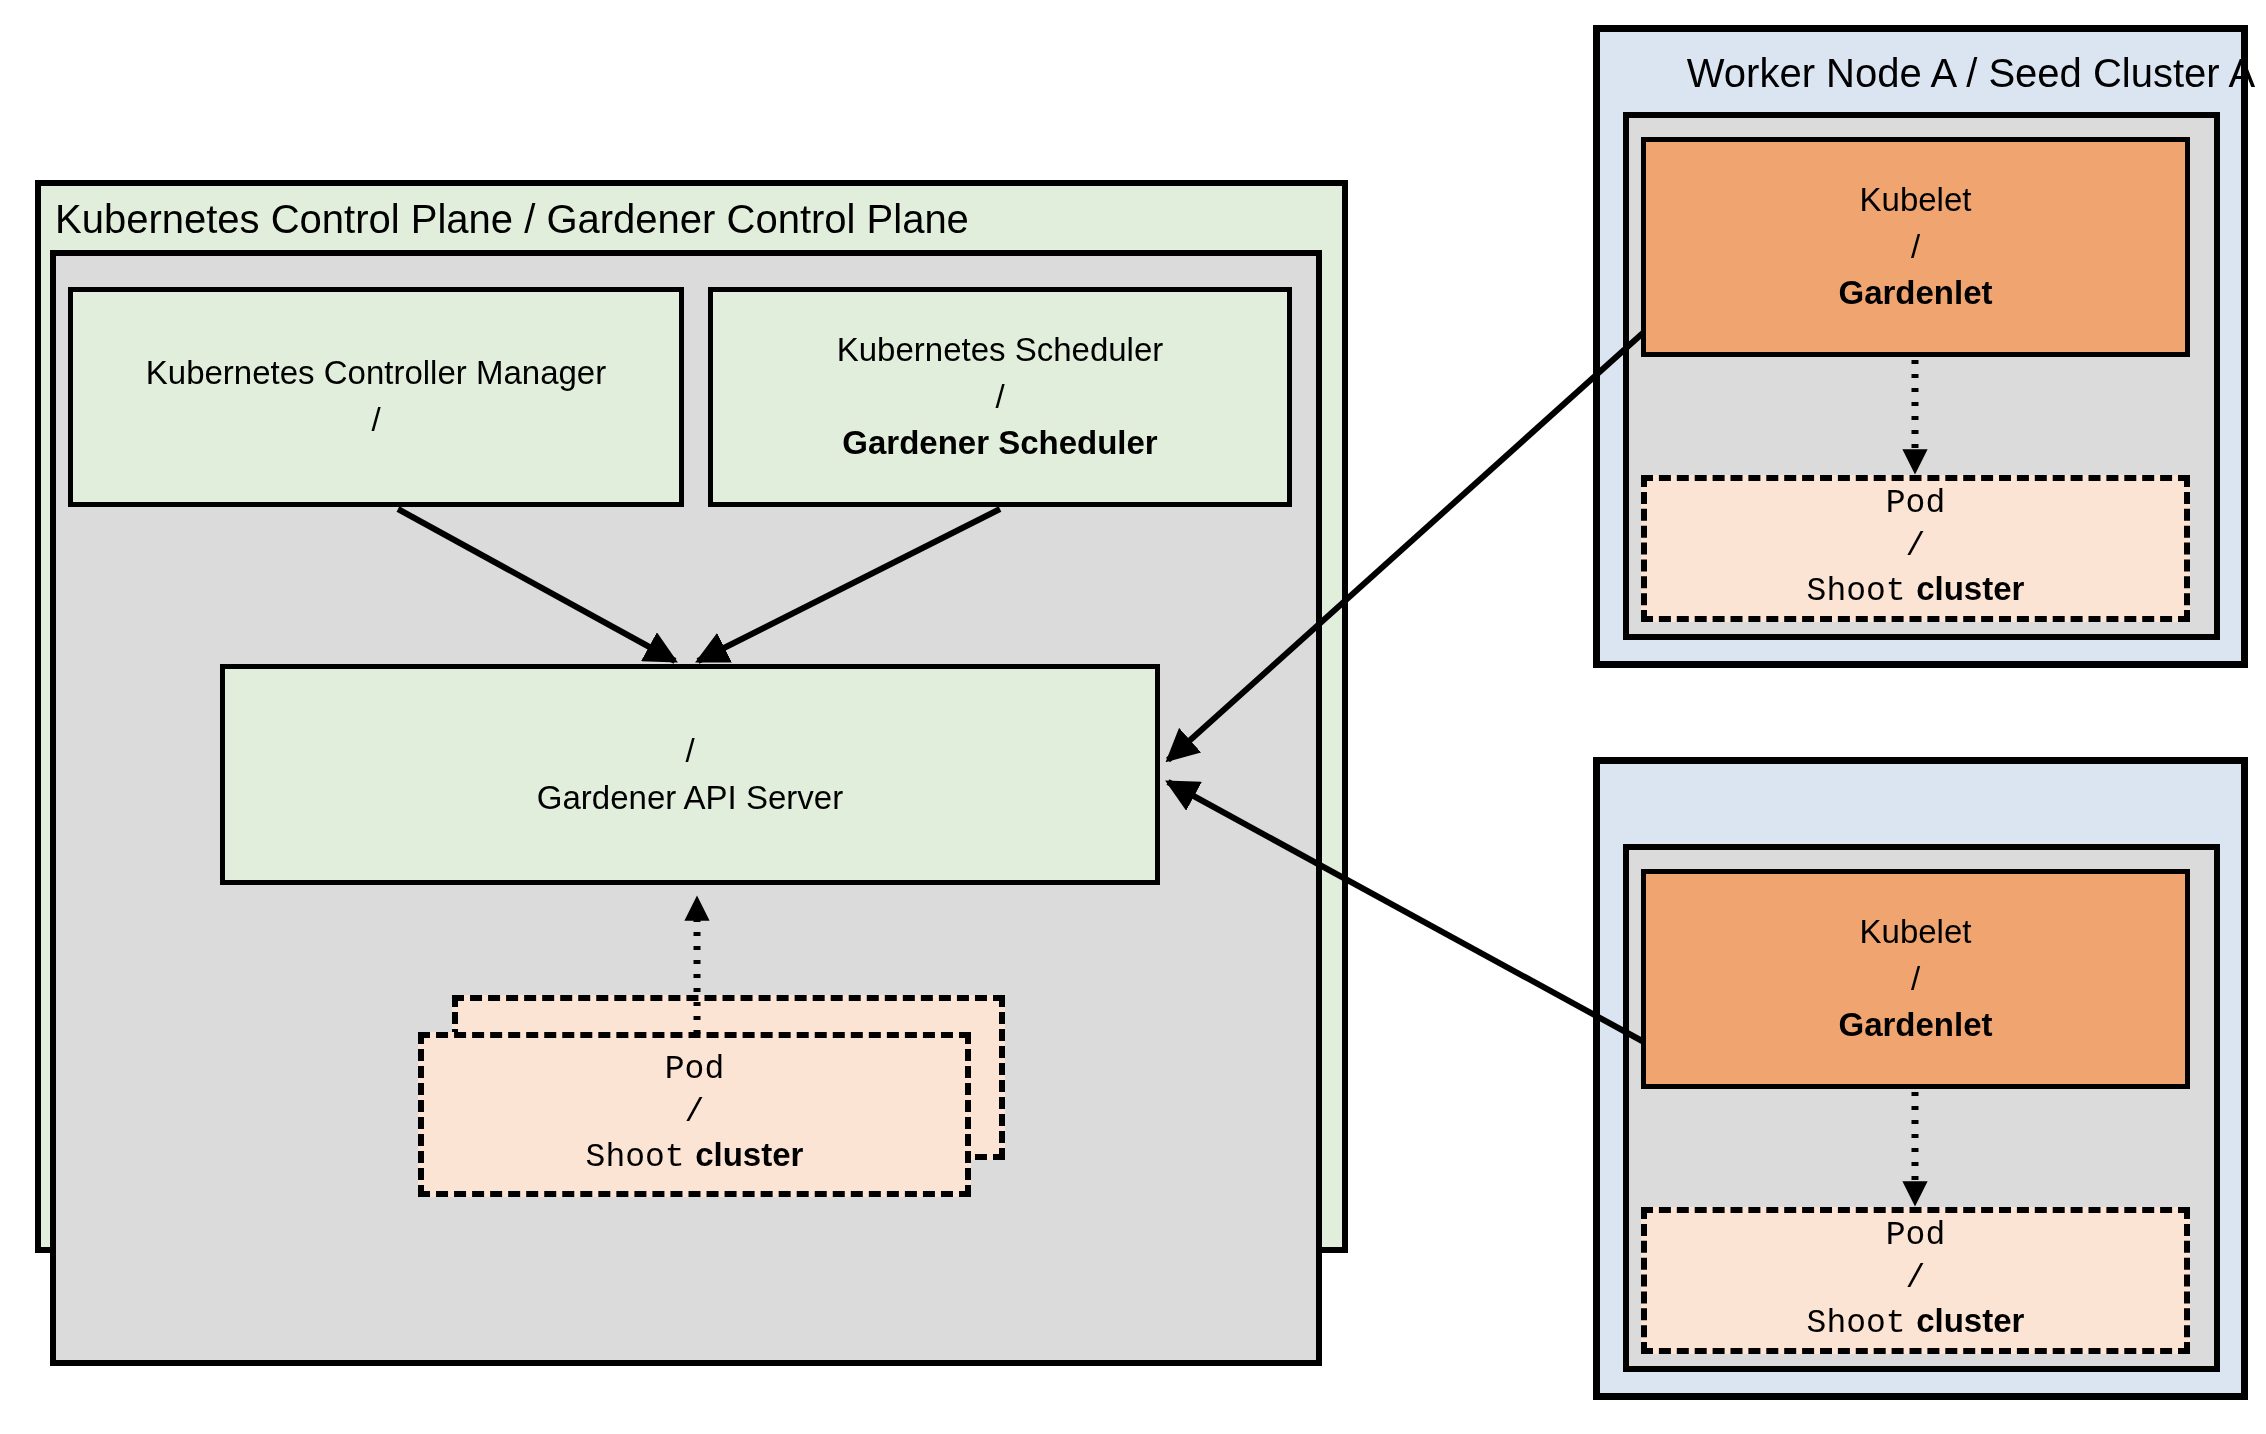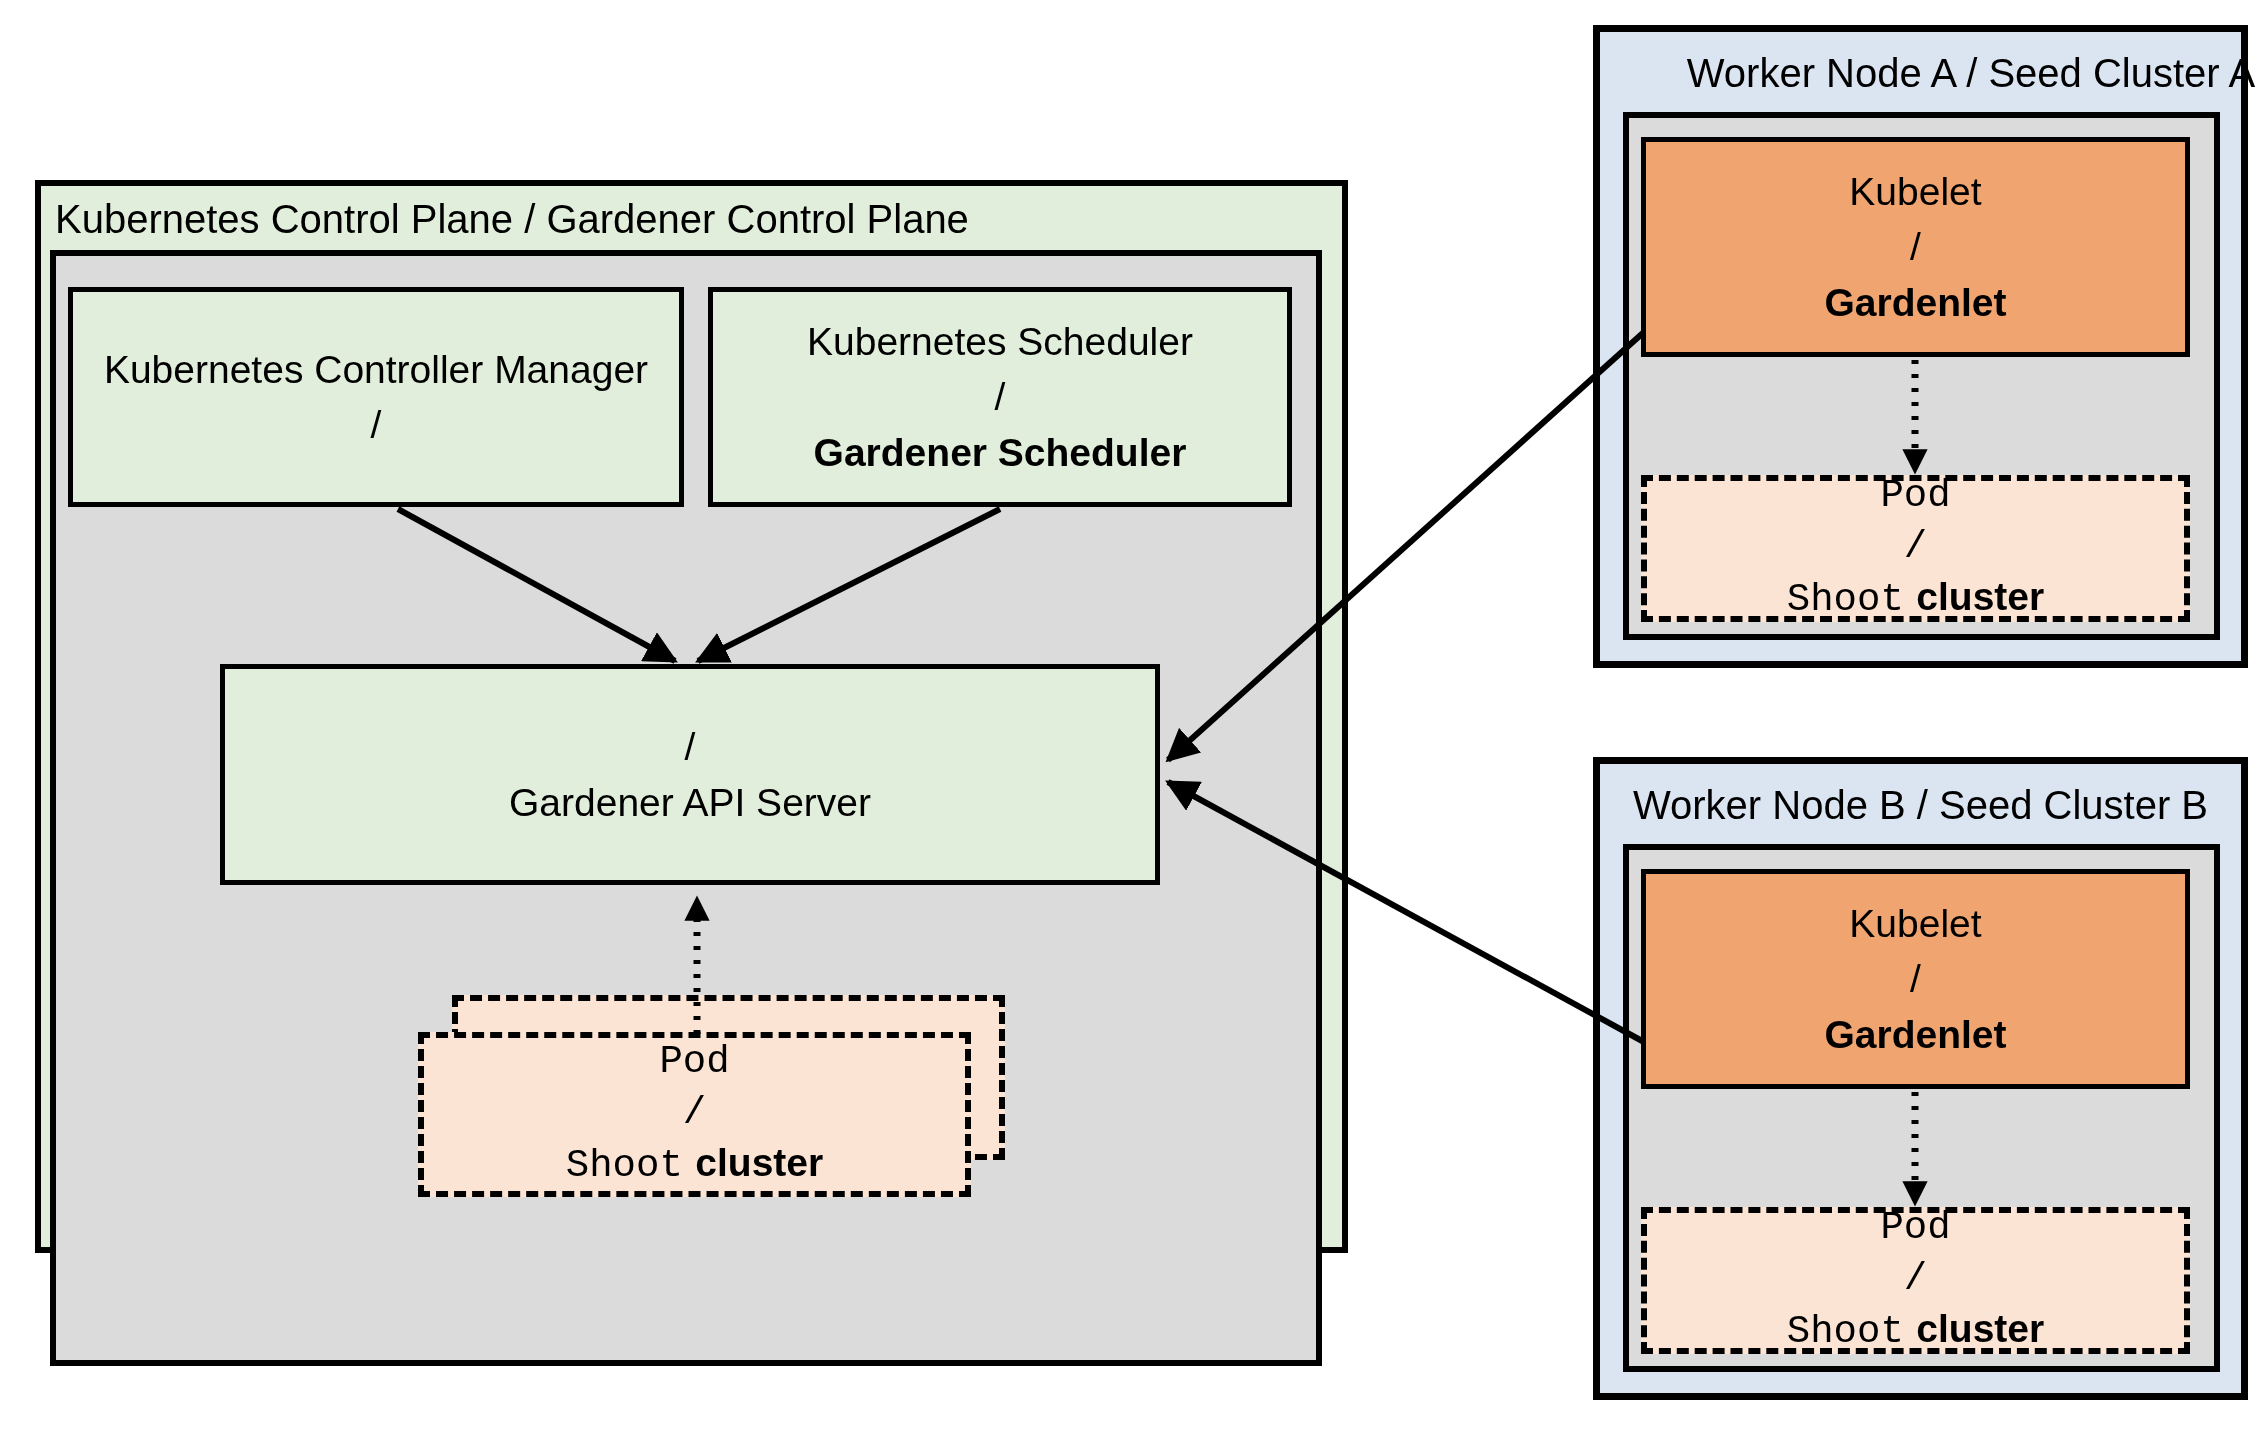--- a/index.html
+++ b/index.html
@@ -39,21 +39,21 @@
     border: 7px solid var(--border_black, #000);
   }
 
   .center-lines {
     display: flex;
     flex-direction: column;
     align-items: center;
     justify-content: center;
     text-align: center;
   }
-  .line { font-size: 39px; line-height: 1.42; white-space: nowrap; }
+  .line { font-size: 33px; line-height: 1.42; white-space: nowrap; }
   .line-tight { line-height: 1.3; }
   .bold { font-weight: bold; text-align: center; }
   .mono { font-family: "Liberation Mono", monospace; }
   .cluster-gap { margin-left: 0.32em; }
 
   .big-title {
     font-size: 40px;
     display: flex;
     align-items: center;
     white-space: nowrap;
@@ -124,23 +124,20 @@
 
       <div class="abs box-peach-dashed center-lines" style="left:12px; top:357px; width:549px; height:147px;">
         <div class="line line-tight mono">Pod</div>
         <div class="line line-tight mono">/</div>
         <div class="line line-tight"><span class="mono">Shoot</span><span class="bold cluster-gap">cluster</span></div>
       </div>
     </div>
   </div>
 
   <div class="abs outer-blue" style="left:1593px; top:757px; width:655px; height:643px;">
-    <div class="abs big-title worker-title" style="left:0; top:0; width:641px; height:82px;">
-        <span>Worker Node B / Seed Cluster B</span>
-      </div>
 
     <div class="abs panel-gray" style="left:23px; top:80px; width:597px; height:528px;">
 
       <div class="abs box-orange center-lines" style="left:12px; top:19px; width:549px; height:220px;">
         <div class="line">Kubelet</div>
         <div class="line">/</div>
         <div class="line bold">Gardenlet</div>
       </div>
 
       <div class="abs box-peach-dashed center-lines" style="left:12px; top:357px; width:549px; height:147px;">

